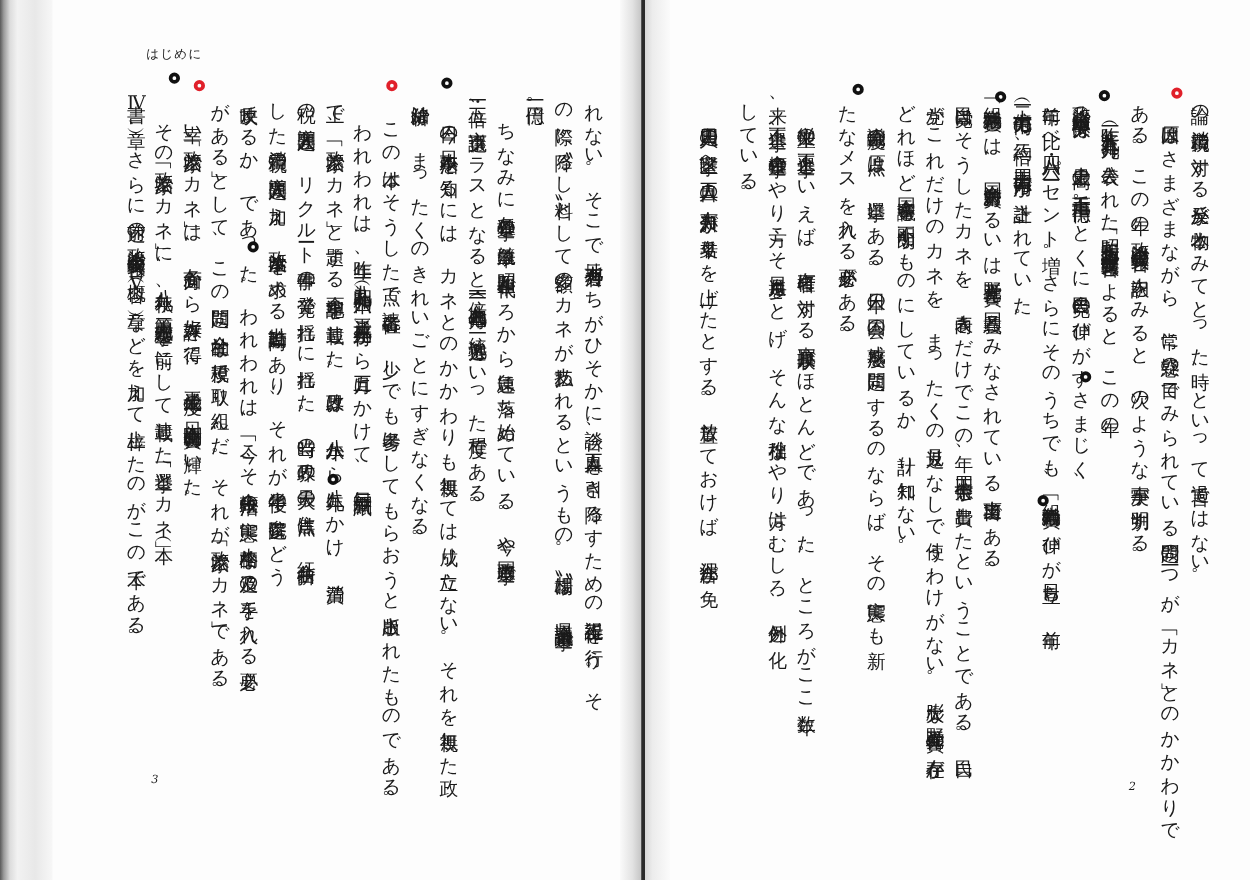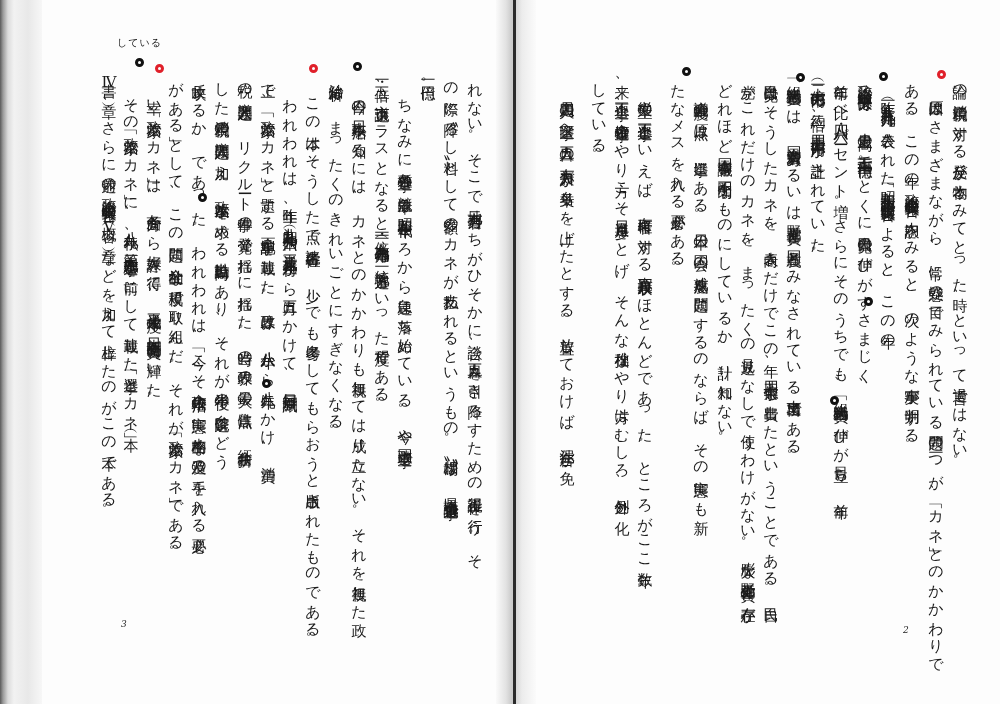--- a/index.html
+++ b/index.html
@@ -50,21 +50,21 @@
 
     <div class="mark red" style="left:421px;top:70px;"></div>
     <div class="mark black" style="left:363px;top:72px;"></div>
     <div class="mark black" style="left:348px;top:297px;"></div>
     <div class="mark black" style="left:314px;top:396px;"></div>
     <div class="mark black" style="left:280px;top:73px;"></div>
     <div class="mark black" style="left:166px;top:67px;"></div>
   </div>
 
   <div class="page" style="left:0;width:496px;">
-    <div class="running-head">している</div>
+    <div class="running-head">はじめに</div>
     <div class="col" style="left:465px;top:72px;">れない。そこで地元有力者たちがひそかに談合、五人目を引き降ろすための説得工作を行う。そ</div>
     <div class="col" style="left:441px;top:72px;">の際に〝降ろし料〟として多額のカネが支払われるというもの。〝相場〟は、県議会議員選挙で</div>
     <div class="col" style="left:418px;top:72px;">一億円。</div>
     <div class="col" style="left:395px;top:72px;">　ちなみに各種選挙の競争率は昭和四十年代ごろから急速に落ち始めている。今や国政選挙で</div>
     <div class="col" style="left:372px;top:72px;">一・五倍、市議選クラスとなると一・一倍（一九八七年四月の統一地方選）といった程度である。</div>
     <div class="col" style="left:349px;top:72px;">　今日の日本政治を知るには、カネとのかかわりも無視しては成り立たない。それを無視した政</div>
     <div class="col" style="left:326px;top:72px;">治分析は、まったくのきれいごとにすぎなくなる。</div>
     <div class="col" style="left:303px;top:72px;">　この本はそうした点で読者各位に、少しでも参考にしてもらおうと出版されたものである。</div>
     <div class="col" style="left:280px;top:72px;">　われわれは、昨年、一九八九（昭和六十四、平成元）年元旦付から五月にかけて、毎日新聞紙</div>
     <div class="col" style="left:258px;top:72px;">上で、「政治家とカネ」と題する企画記事を連載した。政界は、八八年から八九年にかけ、消費</div>

